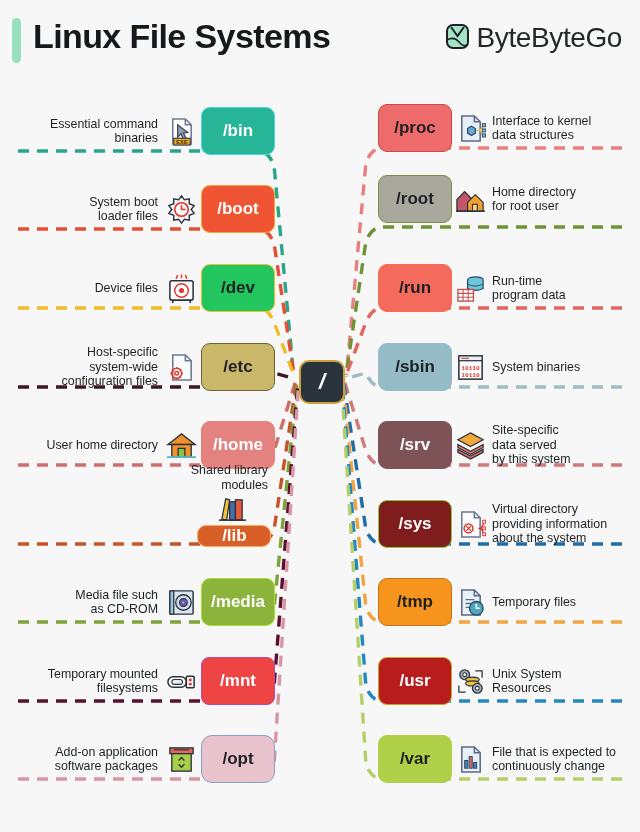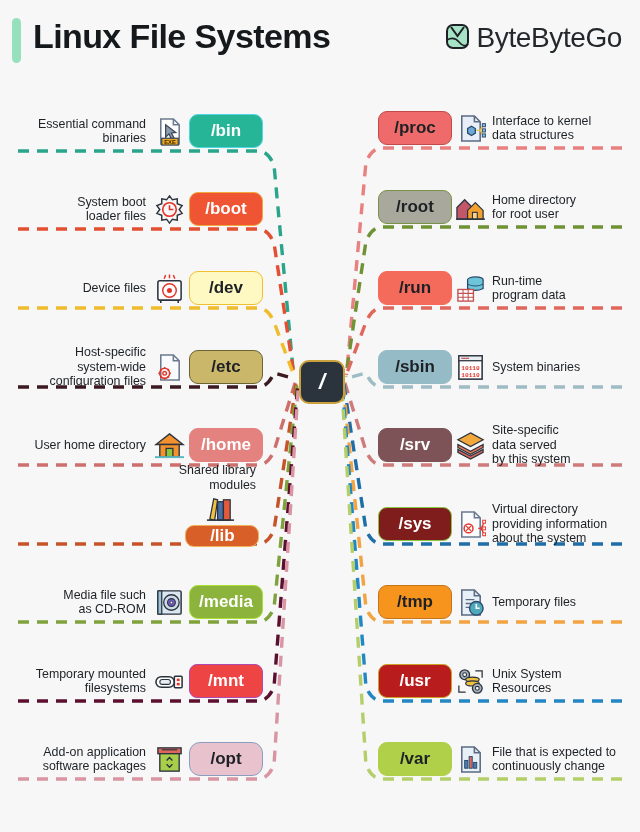--- a/index.html
+++ b/index.html
@@ -29,38 +29,38 @@
   }
   .brand-name{
     font-size:28px;color:#23282c;letter-spacing:-0.4px;white-space:nowrap;
   }
 
   
   #wires{position:absolute;left:0;top:0;width:640px;height:832px;}
 
   
   .row{position:absolute;height:46px;display:flex;align-items:center;}
-  .row.left{right:377px;justify-content:flex-end;}
+  .row.left{right:365px;justify-content:flex-end;}
   .row.right{left:378px;justify-content:flex-start;}
 
   .desc{
     font-size:12.4px;color:#1d2125;line-height:1.17;
     white-space:pre-line;
   }
   .row.left .desc{text-align:right;margin-right:7px;}
   .row.right .desc{text-align:left;margin-left:5px;}
 
   .icon-box{
     width:33px;height:33px;flex:0 0 33px;
     display:flex;align-items:center;justify-content:center;
     position:relative;
   }
 
   .badge{
-    height:34px;min-width:74px;
+    height:48px;min-width:74px;
     border-radius:9px;
     display:flex;align-items:center;justify-content:center;
     font-size:17px;font-weight:bold;
     box-sizing:border-box;
     border:1.6px solid transparent;
     padding:0 6px;
     white-space:nowrap;
   }
   .row.left .badge{margin-left:3px;}
   .row.right .badge{margin-right:2px;}
@@ -151,21 +151,21 @@
         <div class="desc">Device files</div>
         <div class="icon-box">
           <svg width="31" height="31" viewBox="0 0 32 32">
             <path d="M12 2 L10.5 6 M16 1.5 V5.5 M20 2 L21.5 6" stroke="#e4342a" stroke-width="1.5" fill="none"></path>
        <rect x="4" y="8" width="24" height="20" rx="2" fill="#ffffff" stroke="#2b333d" stroke-width="1.6"></rect>
        <circle cx="16" cy="18" r="7" fill="none" stroke="#e4342a" stroke-width="1.5"></circle>
        <circle cx="16" cy="18" r="2.6" fill="#e4342a"></circle>
        <path d="M7 28 v3 M25 28 v3" stroke="#2b333d" stroke-width="1.6"></path>
           </svg>
         </div>
-        <div class="badge" style="background: #fef9c3; color: rgb(29, 33, 37); border-color: rgb(240, 192, 48);">/dev</div>
+        <div class="badge" style="background: #22c55e; color: rgb(29, 33, 37); border-color: rgb(240, 192, 48);">/dev</div>
       </div>
       <div class="row left" style="top: 344px;">
         <div class="desc">Host-specific
 system-wide
 configuration files</div>
         <div class="icon-box">
           <svg width="31" height="31" viewBox="0 0 32 32">
             <path d="M7 3h13l6 6v20H7z" fill="#fafbfc" stroke="#6b7a90" stroke-width="1.6"></path>
      <path d="M20 3v6h6" fill="none" stroke="#6b7a90" stroke-width="1.6"></path>
        <circle cx="11" cy="22" r="5.2" fill="none" stroke="#e4342a" stroke-width="1.6"></circle>
@@ -250,21 +250,21 @@
        <path d="M13 16 l4-2.4 4 2.4 v4.8 L17 23.2 13 20.8z" fill="#6ca8d8" stroke="#2b4a6b" stroke-width="1.3"></path>
        <path d="M22 18 h5 M26 18 l3-5 M26 18 l3 5" stroke="#f0c040" stroke-width="1.4" fill="none"></path>
        <rect x="28.2" y="11" width="3.2" height="3.2" fill="#8cc3e8" stroke="#2b4a6b" stroke-width="1"></rect>
        <rect x="28.2" y="16.4" width="3.2" height="3.2" fill="#8cc3e8" stroke="#2b4a6b" stroke-width="1"></rect>
        <rect x="28.2" y="21.6" width="3.2" height="3.2" fill="#8cc3e8" stroke="#2b4a6b" stroke-width="1"></rect>
           </svg>
         </div>
         <div class="desc">Interface to kernel
 data structures</div>
       </div>
-      <div class="row right" style="top: 184px;">
+      <div class="row right" style="top: 176px;">
         <div class="badge" style="background: rgb(168, 168, 156); color: rgb(29, 33, 37); border-color: rgb(122, 146, 69);">/root</div>
         <div class="icon-box">
           <svg width="31" height="31" viewBox="0 0 32 32">
             <path d="M10 8 L18 16 v12 H2 V16z" fill="#c4566a" stroke="#2b333d" stroke-width="1.3"></path>
        <path d="M21 11 L29 19 v9 H13 V19z" fill="#f2a02e" stroke="#2b333d" stroke-width="1.3"></path>
        <rect x="18" y="21" width="5" height="7" fill="#f8d38a" stroke="#2b333d" stroke-width="1.1"></rect>
        <path d="M1 28 h30" stroke="#2b333d" stroke-width="1.4"></path>
           </svg>
         </div>
         <div class="desc">Home directory

